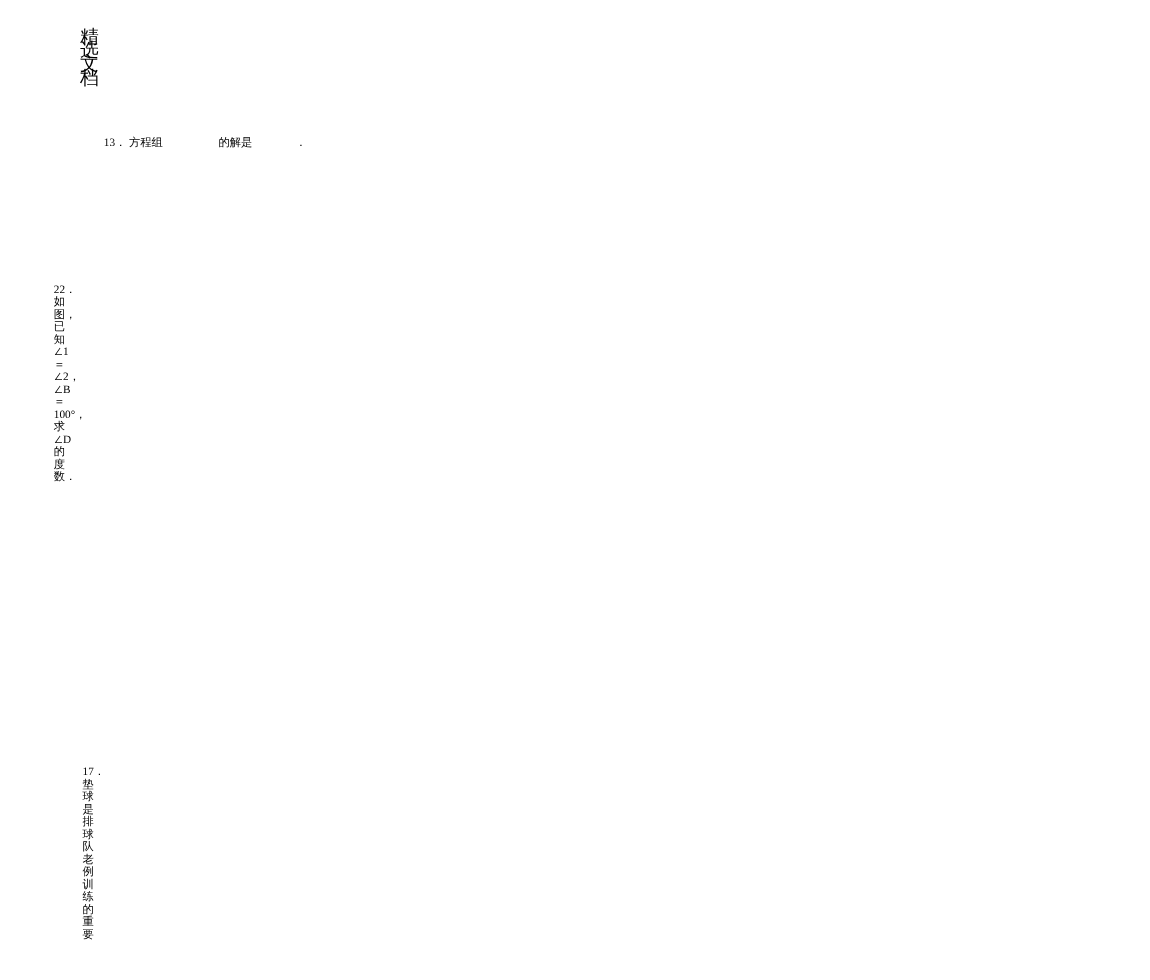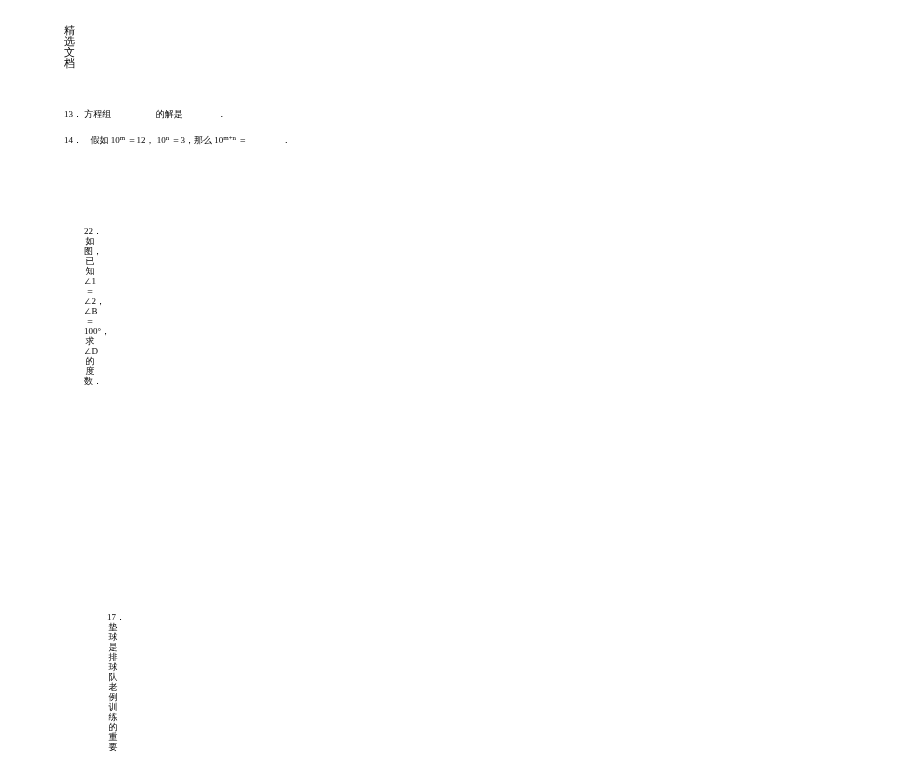--- a/index.html
+++ b/index.html
@@ -12,44 +12,44 @@
     font-size: 9px;
     color: #000;
     position: relative;
   }
   .header-vert {
     position: absolute;
     left: 64px;
     top: 25px;
     width: 12px;
     line-height: 11px;
-    font-size: 11px;
+    font-size: 15px;
   }
   .main {
     position: absolute;
     left: 64px;
     top: 108px;
     width: 500px;
   }
   .line {
     margin-bottom: 13px;
     line-height: 13px;
+    margin-left: 19px;
   }
   .sup {
     font-size: 7px;
     position: relative;
     top: -3px;
   }
   .vert-col {
     position: absolute;
     width: 12px;
     line-height: 10px;
     font-size: 9px;
-    text-align: center;
-    margin-left: 41px;
+    text-align: left;
   }
   .vert-22 {
     left: 43px;
     top: 226px;
   }
   .vert-17 {
     left: 66px;
     top: 612px;
   }
 </style>
@@ -64,33 +64,20 @@
 
   <div class="line">
     <span>13．</span>
     <span>方程组</span>
     <span style="display:inline-block;width:40px"></span>
     <span>的解是</span>
     <span style="display:inline-block;width:30px"></span>
     <span>．</span>
   </div>
 
-  <div class="line">
-    <span>14．</span>
-    <span style="display:inline-block;width:4px"></span>
-    <span>假如</span>
-    <span>10</span><span class="sup">m</span>
-    <span>＝12，</span>
-    <span>10</span><span class="sup">n</span>
-    <span>＝3，那么</span>
-    <span>10</span><span class="sup">m+n</span>
-    <span>＝</span>
-    <span style="display:inline-block;width:30px"></span>
-    <span>．</span>
-  </div>
 
 
 
 </div>
 
 <div class="vert-col vert-22">
   <span>22．如图，已知∠1＝∠2，∠B＝100°，求∠D的度数．</span>
 </div>
 
 <div class="vert-col vert-17">

